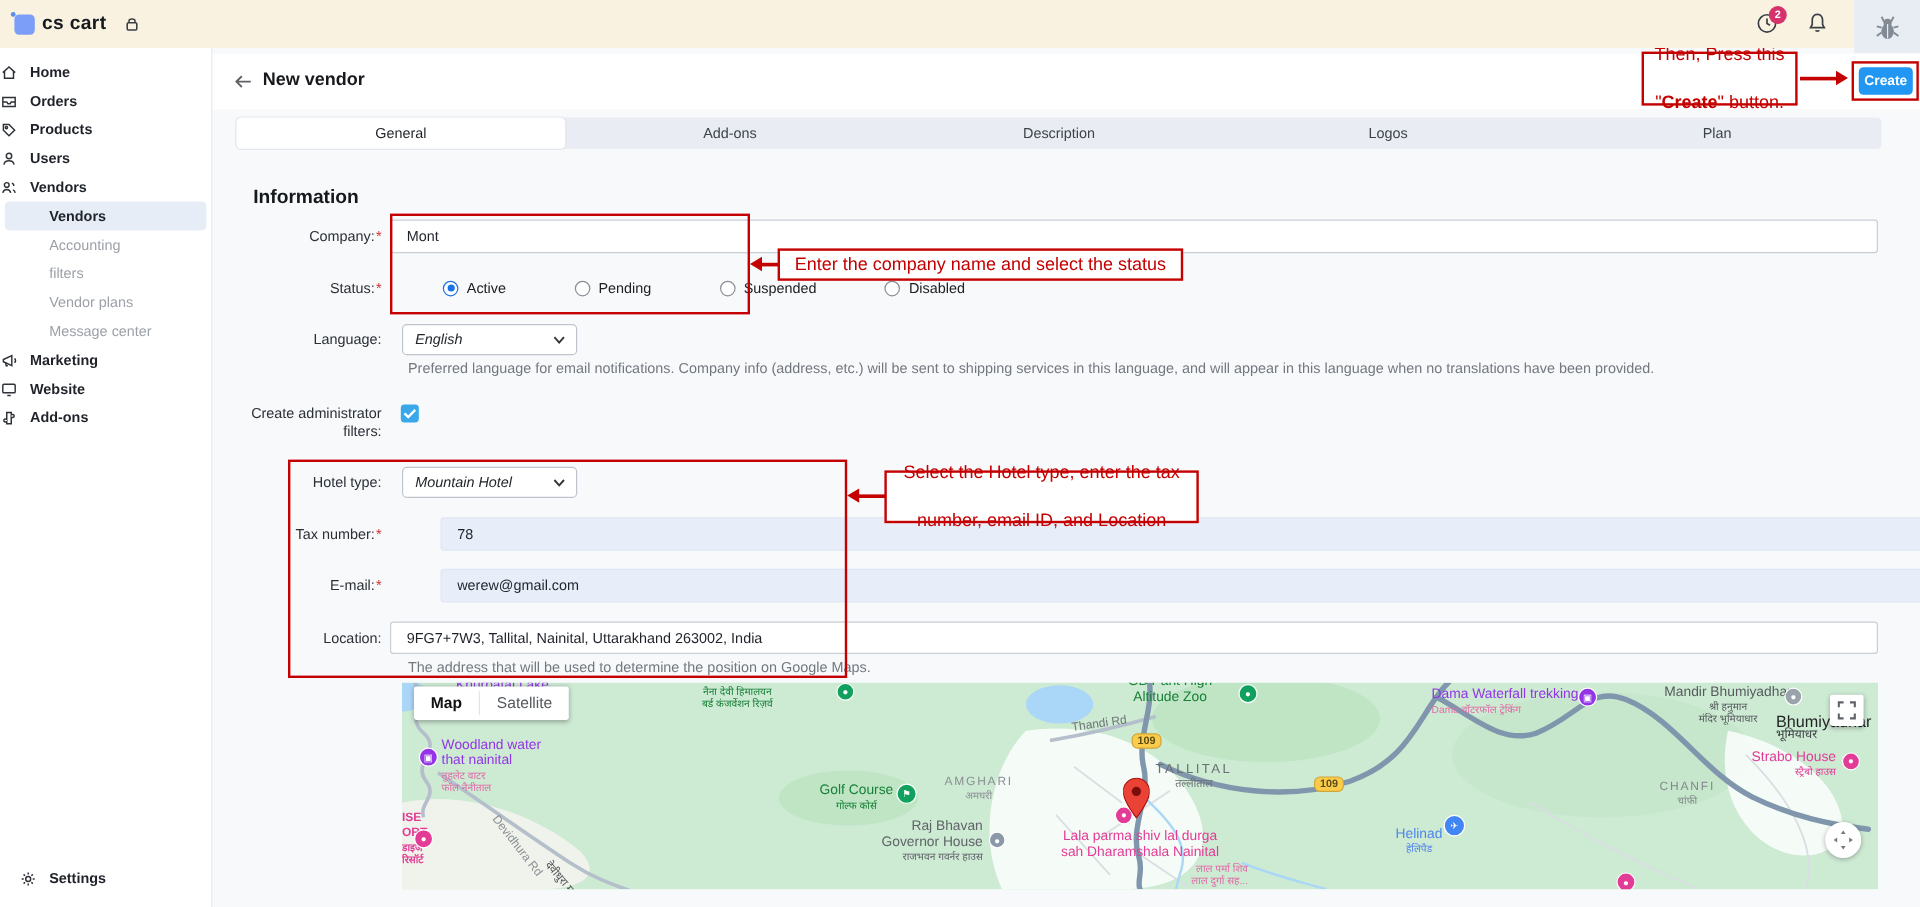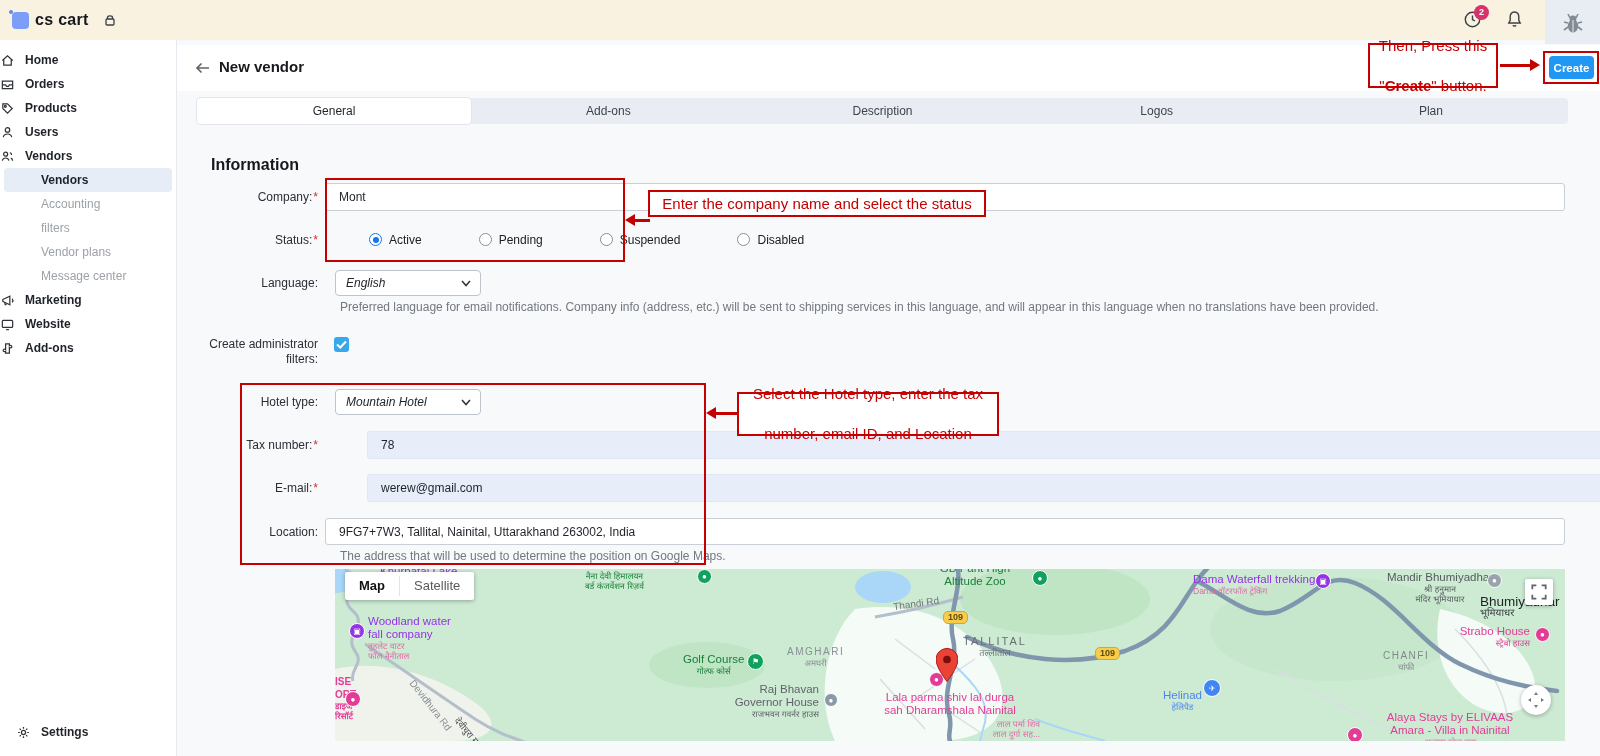--- a/index.html
+++ b/index.html
@@ -45,21 +45,21 @@
 
   .flabel { position:absolute; left:190px; width:128px; text-align:right; font-size:12px; color:#2B2F36; }
   .req { color:#D63031; margin-left:1px; }
   .tinput { position:absolute; left:325px; width:1240px; height:28px; border:1px solid #C9CFD7; border-radius:3px; background:#fff; padding:0 13px; font-size:12px; color:#1F2329; font-family:"Liberation Sans",sans-serif; outline:none; }
   .tinput.fill { background:#E7EDF9; border-color:#E0E7F4;margin-left:42px; }
   .sel { position:absolute; left:335px; width:146px; height:26px; border:1px solid #BDC4CC; border-radius:4px; background:#fff; font-size:12px; color:#23262B; line-height:24px; padding-left:10px; cursor:pointer;font-style:italic; }
   .sel svg { position:absolute; right:9px; top:9px; }
   .hint { position:absolute; left:340px; font-size:12px; color:#73787F; }
 
   .radio-row { position:absolute; left:333px; top:233px; display:flex; align-items:center; height:14px; }
-  .radio-opt { display:flex; align-items:flex-start; margin-right:21px; cursor:pointer;padding-left:36px; }
+  .radio-opt { display:flex; align-items:center; margin-right:21px; cursor:pointer;padding-left:36px; }
   .radio-circle { width:13px; height:13px; border:1.5px solid #8A8F96; border-radius:50%; margin-right:7px; position:relative; background:#fff; }
   .radio-opt.selected .radio-circle { border-color:#1A73E8; }
   .radio-opt.selected .radio-circle::after { content:""; position:absolute; left:2.5px; top:2.5px; width:6px; height:6px; border-radius:50%; background:#1A73E8; }
   .radio-label { font-size:12px; color:#202124; }
 
   .checkbox { position:absolute; left:334px; top:337px; width:15px; height:15px; border-radius:3px; background:#38A8EA; cursor:pointer; }
 
   
   .red-box { position:absolute; border:2px solid #C40000; z-index:10; pointer-events:none; }
   .ann { position:absolute; border:2px solid #C40000; background:#FFFFFF; color:#C40000; font-size:15px; display:flex; flex-direction:column; align-items:center; justify-content:center; line-height:20px; z-index:11; text-align:center;gap:20px; }
@@ -278,21 +278,21 @@
 <input class="tinput fill" style="top: 431px;" value="78">
 
 <div class="flabel" style="top:481px"><span>E-mail:</span><span class="req">*</span></div>
 <input class="tinput fill" style="top: 474px;" value="werew@gmail.com">
 
 <div class="flabel" style="top:525px"><span>Location:</span></div>
 <input class="tinput" style="top: 518px; height: 27px;" value="9FG7+7W3, Tallital, Nainital, Uttarakhand 263002, India">
 <div class="hint" style="top:549px; width:900px">The address that will be used to determine the position on Google Maps.</div>
 
 <div class="red-box" style="left:325px; top:178px; width:300px; height:84px"></div>
-<div class="ann" style="left:648px; top:190px; width:338px; height:27px">
+<div class="ann" style="left:648px; top:207px; width:338px; height:27px">
   <span>Enter the company name and select the status</span>
 </div>
 <span class="arrow-head-left" style="left:625px; top:214px"></span>
 <span class="arrow-line" style="left:634px; top:219px; width:16px"></span>
 
 <div class="red-box" style="left:240px; top:383px; width:466px; height:182px"></div>
 <div class="ann" style="left:737px; top:392px; width:262px; height:44px">
   <span>Select the Hotel type, enter the tax</span>
     <span>number, email ID, and Location</span>
 </div>
@@ -342,21 +342,21 @@
     <span class="sub">नैना देवी हिमालयन</span>
       <span class="sub">बर्ड कंजर्वेशन रिज़र्व</span>
   </div>
   <span class="poi" style="left:362px; top:0; width:15px; height:15px; background:#12A05F">●</span>
   <div class="ml" style="left:585px; top:-7px; width:110px; color:#188038">
     <span>GB Pant High</span><br><span>Altitude Zoo</span>
   </div>
   <span class="poi" style="left:697px; top:1px; width:16px; height:16px; background:#12A05F">●</span>
 
   <div class="ml" style="left:33px; top:46px; color:#9334E6; text-align:left">
-    <span>Woodland water</span><br><span>fall company</span>
+    <span>Woodland water</span><br><span>that nainital</span>
     <span class="sub" style="color:#E06AA8">तुहलेट वाटर</span>
     <span class="sub" style="color:#E06AA8">फॉल नैनीताल</span>
   </div>
   <span class="poi" style="left:14px; top:54px; width:16px; height:16px; background:#9334E6">▣</span>
 
   <div class="ml" style="left:0; top:106px; color:#E23C96; font-weight:700; font-size:10px; text-align:left">
     <span>ISE</span><br><span>ORT</span>
     <span class="sub">डाइज</span><span class="sub">रिसॉर्ट</span>
   </div>
   <span class="poi" style="left:10px; top:122px; width:16px; height:16px; background:#E23C96">●</span>
@@ -426,25 +426,20 @@
 
   <div class="ml" style="left:1085px; top:56px; width:110px; color:#E23C96; text-align:right">
     <span>Strabo House</span><span class="sub">स्ट्रैबो हाउस</span>
   </div>
   <span class="poi" style="left:1200px; top:58px; width:15px; height:15px; background:#E23C96">●</span>
 
   <div class="ml" style="left:1048px; top:80px; color:#83878C; font-size:10px; letter-spacing:1.5px">
     <span>CHANFI</span><span class="sub" style="letter-spacing:0">चांफी</span>
   </div>
 
-  <div class="ml" style="left:1030px; top:142px; width:170px; color:#E23C96">
-    <span>Alaya Stays by ELIVAAS</span><br><span>Amara - Villa in Nainital</span>
-    <span class="sub" style="color:#E06AA8">अलाया स्टेज़ बाय</span>
-    
-  </div>
   <span class="poi" style="left:1012px; top:158px; width:16px; height:16px; background:#E23C96">●</span>
 
   <div class="map-ctl">
     <span class="mbtn active">Map</span>
     <span class="div"></span>
     <span class="mbtn">Satellite</span>
   </div>
   <div class="fullscreen-btn">
     <svg width="16" height="16" viewBox="0 0 18 18" fill="none" stroke="#5F6368" stroke-width="2">
         <path d="M1.5 6 V1.5 H6 M12 1.5 H16.5 V6 M16.5 12 V16.5 H12 M6 16.5 H1.5 V12"></path>

